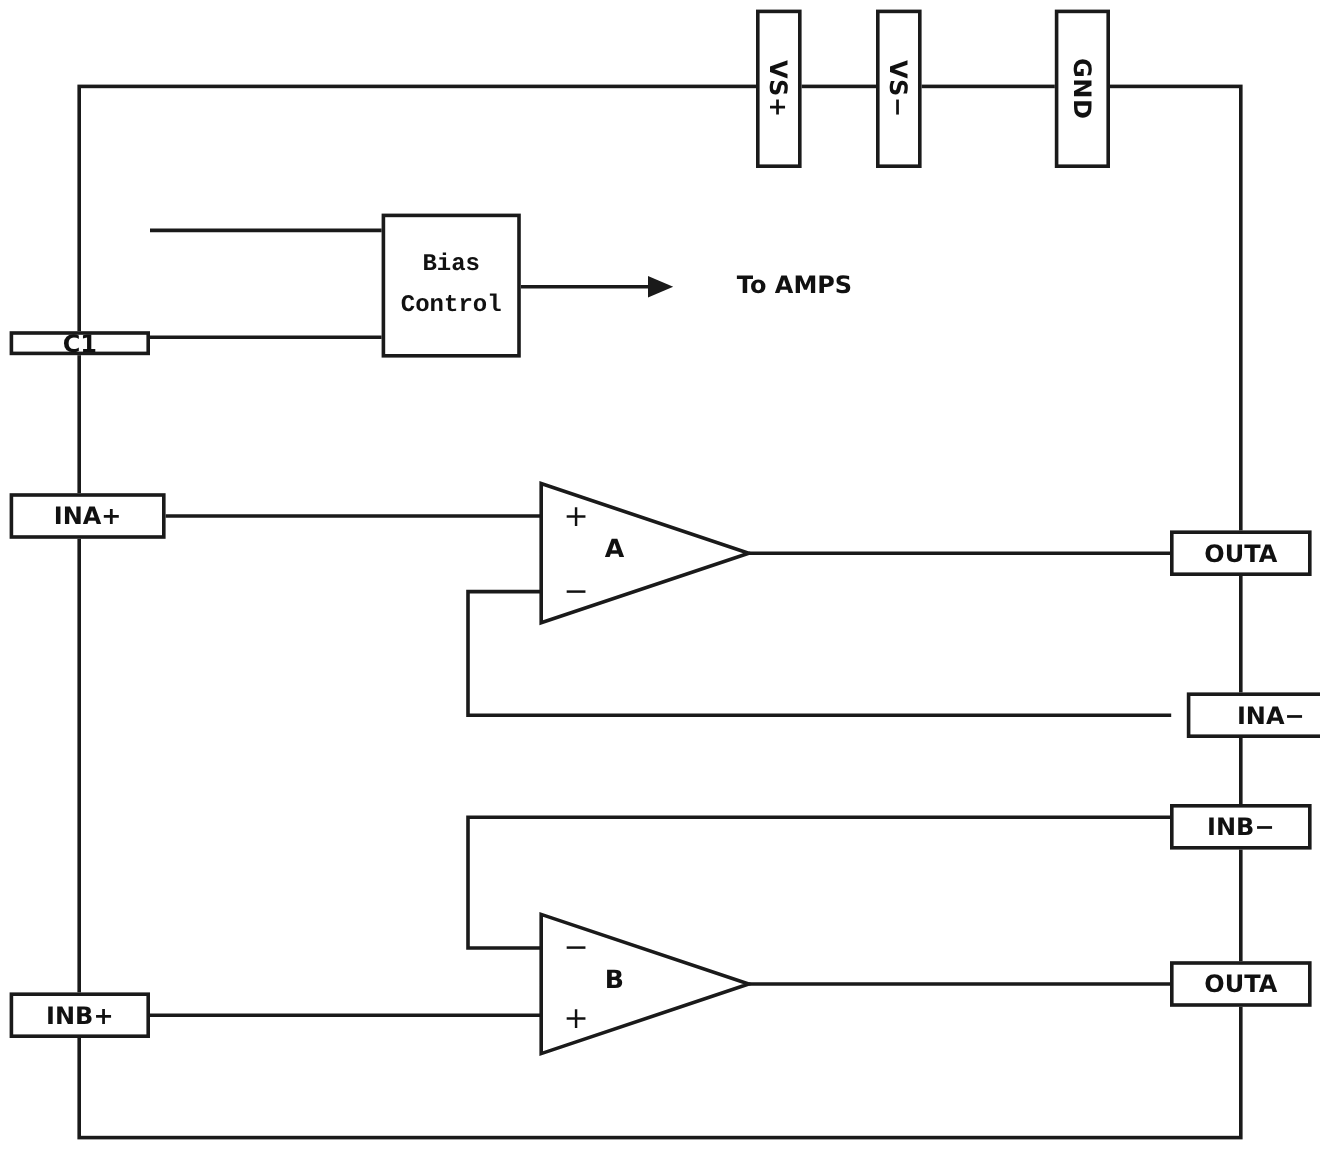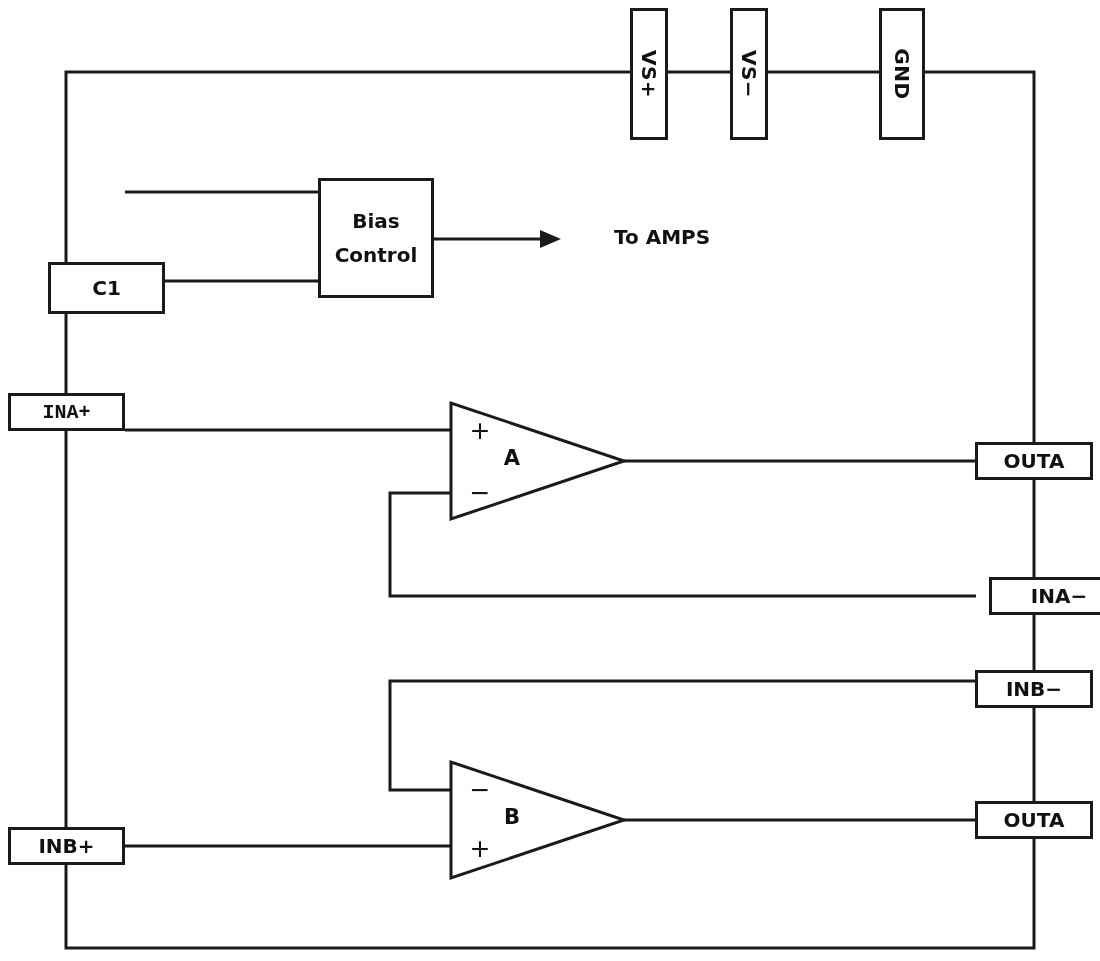--- a/index.html
+++ b/index.html
@@ -33,20 +33,21 @@
   .block {
     position: absolute;
     background: #ffffff;
     border: 3px solid #1a1a1a;
     display: flex;
     align-items: center;
     justify-content: center;
     text-align: center;
     font-weight: bold;
     font-size: 20px;
+    font-family: Liberation Mono, monospace;
   }
   .bias-label { width: 92px; line-height: 1.7; }
   .anno {
     position: absolute;
     font-weight: bold;
     font-size: 20px;
     white-space: nowrap;
   }
   .amp-sign {
     position: absolute;
@@ -91,24 +92,24 @@
   <div class="pin pin-top" style="left:630px; top:8px; width:38px; height:132px;">
     <span class="vlabel">VS+</span>
   </div>
   <div class="pin pin-top" style="left:730px; top:8px; width:38px; height:132px;">
     <span class="vlabel">VS−</span>
   </div>
   <div class="pin pin-top" style="left:879px; top:8px; width:46px; height:132px;">
     <span class="vlabel">GND</span>
   </div>
 
-  <div class="pin" style="left:8px; top:262px; width:117px; height:52px;margin-left:40px;">
+  <div class="pin" style="left:8px; top:276px; width:117px; height:20px;">
     <span>C1</span>
   </div>
-  <div class="pin" style="left:8px; top:393px; width:117px; height:38px;font-family:Liberation Mono, monospace;">
+  <div class="pin" style="left:8px; top:411px; width:130px; height:38px;">
     <span>INA+</span>
   </div>
   <div class="pin" style="left:8px; top:827px; width:117px; height:38px;">
     <span>INB+</span>
   </div>
 
   <div class="pin" style="left:975px; top:442px; width:118px; height:38px;">
     <span>OUTA</span>
   </div>
   <div class="pin" style="left:989px; top:577px; width:140px; height:38px;">

